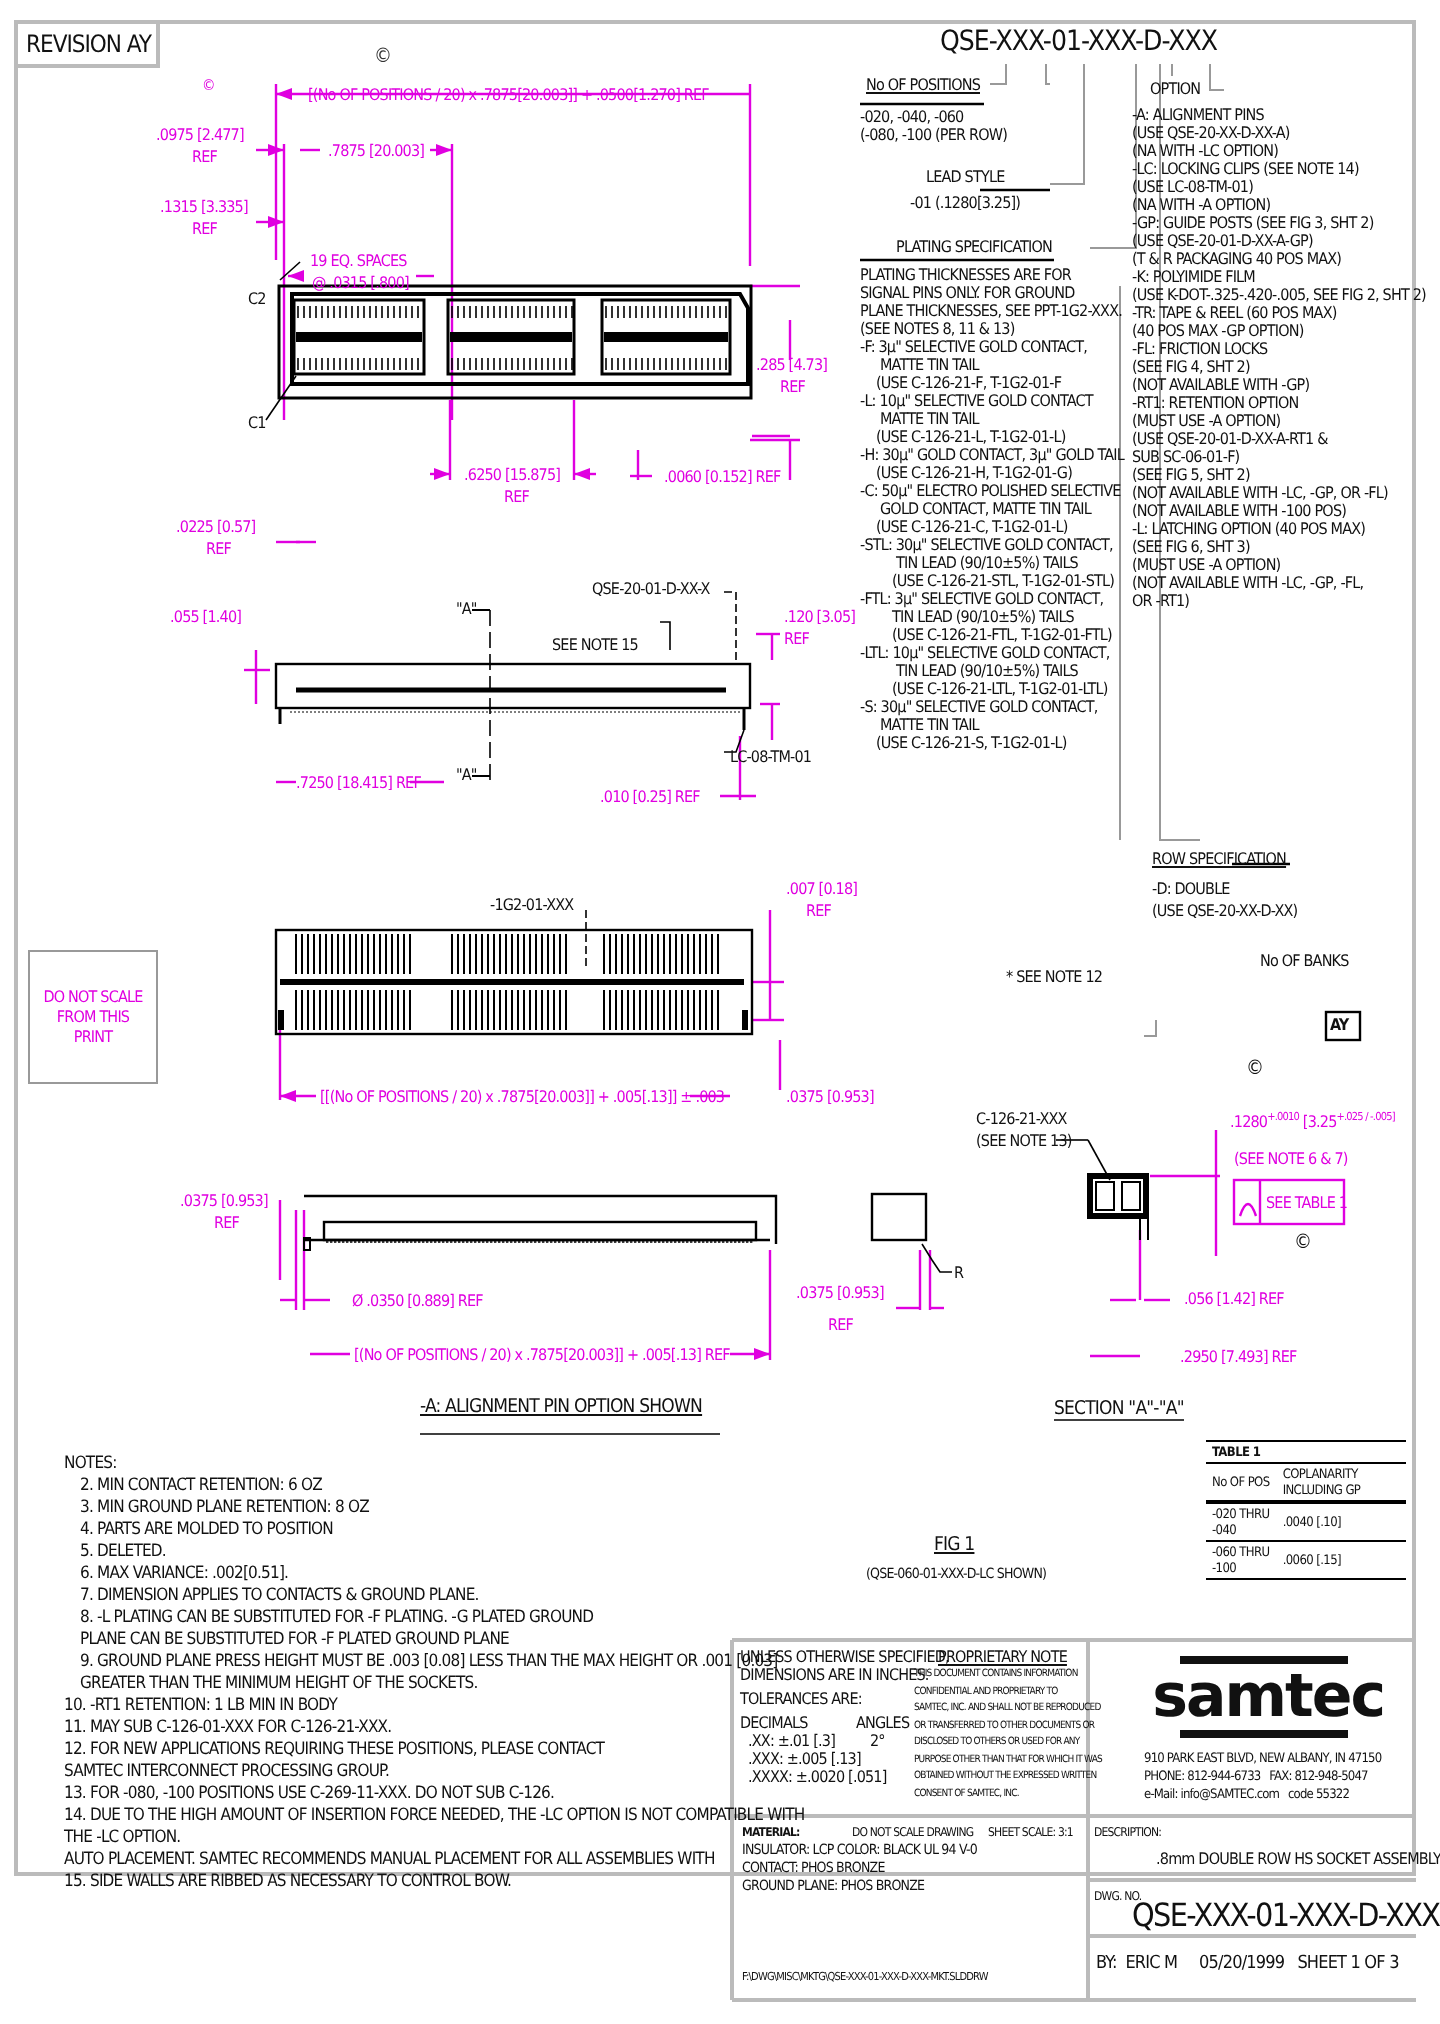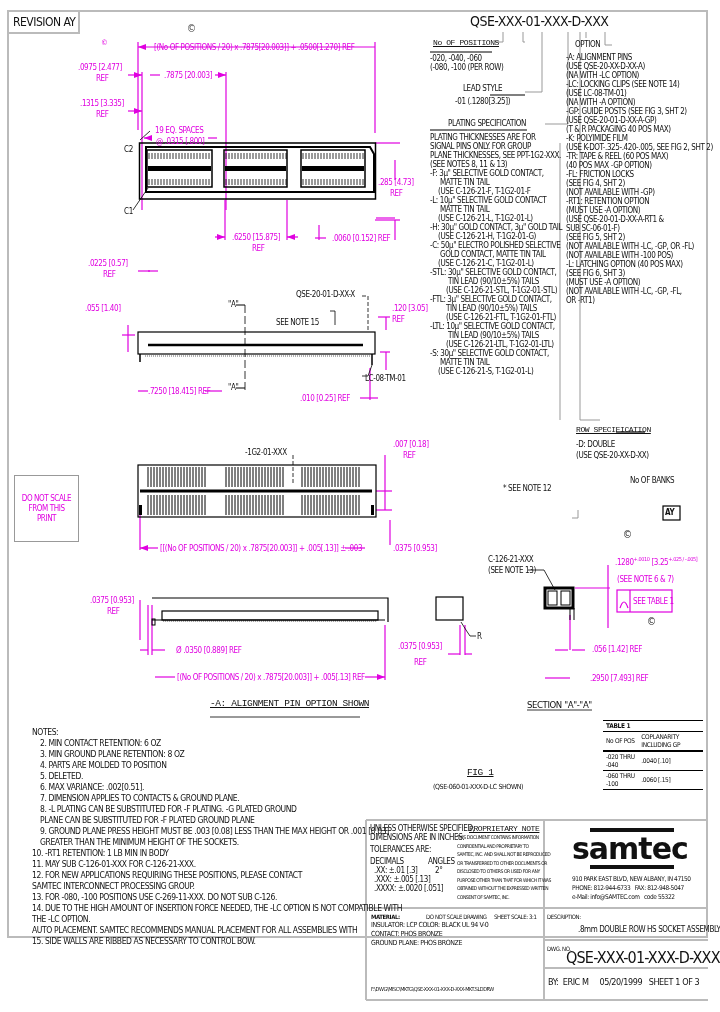--- a/index.html
+++ b/index.html
@@ -3,21 +3,21 @@
 <meta charset="utf-8">
 <style>
   html,body{margin:0;padding:0;background:#fff;}
   body{width:720px;height:1012px;position:relative;overflow:hidden;font-family:"DejaVu Sans Condensed","DejaVu Sans",sans-serif;color:#111;}
   .abs{position:absolute;}
   .frame{position:absolute;left:7px;top:10px;width:701px;height:928px;border:2px solid #bbb;box-sizing:border-box;}
   .rev{position:absolute;left:7px;top:10px;width:73px;height:24px;border:2px solid #bbb;box-sizing:border-box;font-size:12px;line-height:20px;padding-left:4px;letter-spacing:-0.5px;}
   .t{font-size:8px;line-height:9px;white-space:nowrap;letter-spacing:-0.4px;}
   .tm{font-size:8px;line-height:9px;white-space:nowrap;color:#e000e0;letter-spacing:-0.4px;}
   .pn{font-size:14px;letter-spacing:-0.5px;}
-  .ul{text-decoration:underline;font-family:Liberation Mono, monospace;}
+  .ul{text-decoration:underline;}
   svg{position:absolute;left:0;top:0;}
   .notes .t{font-size:8.5px;line-height:11px;}
   .dnsbox{position:absolute;left:14px;top:475px;width:63px;height:65px;border:1px solid #999;display:flex;align-items:center;justify-content:center;text-align:center;}
   table.t1{border-collapse:collapse;font-size:6.5px;letter-spacing:-0.3px;}
   table.t1 td{padding:1px 3px;text-align:left;}
 </style>
 </head>
 <body>
 
 <div class="frame"></div>
@@ -294,21 +294,21 @@
 <div class="abs" style="left:430px;top:54px;">
   <div class="t">-020, -040, -060</div>
   <div class="t">(-080, -100 (PER ROW)</div>
 </div>
 <div class="abs t" style="left:463px;top:84px;">LEAD STYLE</div>
 <div class="abs t" style="left:455px;top:97px;">-01 (.1280[3.25])</div>
 <div class="abs t" style="left:448px;top:119px;">PLATING SPECIFICATION</div>
 
 <div class="abs" style="left:430px;top:133px;">
   <div class="t">PLATING THICKNESSES ARE FOR</div>
-  <div class="t">SIGNAL PINS ONLY. FOR GROUP</div>
+  <div class="t">SIGNAL PINS ONLY. FOR GROUND</div>
   <div class="t">PLANE THICKNESSES, SEE PPT-1G2-XXX.</div>
   <div class="t">(SEE NOTES 8, 11 &amp; 13)</div>
   <div class="t">-F: 3µ" SELECTIVE GOLD CONTACT,</div>
   <div class="t" style="padding-left:10px">   MATTE TIN TAIL</div>
   <div class="t" style="padding-left:8px">   (USE C-126-21-F, T-1G2-01-F</div>
   <div class="t">-L: 10µ" SELECTIVE GOLD CONTACT</div>
   <div class="t" style="padding-left:10px">   MATTE TIN TAIL</div>
   <div class="t" style="padding-left:8px">   (USE C-126-21-L, T-1G2-01-L)</div>
   <div class="t">-H: 30µ" GOLD CONTACT, 3µ" GOLD TAIL</div>
   <div class="t" style="padding-left:8px">   (USE C-126-21-H, T-1G2-01-G)</div>
@@ -436,21 +436,21 @@
   <div class="t" style="font-size:5px;line-height:8.5px;">SAMTEC, INC. AND SHALL NOT BE REPRODUCED</div>
   <div class="t" style="font-size:5px;line-height:8.5px;">OR TRANSFERRED TO OTHER DOCUMENTS OR</div>
   <div class="t" style="font-size:5px;line-height:8.5px;">DISCLOSED TO OTHERS OR USED FOR ANY</div>
   <div class="t" style="font-size:5px;line-height:8.5px;">PURPOSE OTHER THAN THAT FOR WHICH IT WAS</div>
   <div class="t" style="font-size:5px;line-height:8.5px;">OBTAINED WITHOUT THE EXPRESSED WRITTEN</div>
   <div class="t" style="font-size:5px;line-height:8.5px;">CONSENT OF SAMTEC, INC.</div>
 </div>
 
 <div class="abs" style="left:572px;top:828px;width:120px;">
   <div style="height:4px;background:#111;margin-bottom:3px;margin-left:18px;margin-right:18px;"></div>
-  <div style="font-family:'DejaVu Sans',sans-serif;font-weight:bold;font-size:30px;line-height:28px;letter-spacing:-1px;text-align:left;">samtec</div>
+  <div style="font-family:'DejaVu Sans',sans-serif;font-weight:bold;font-size:30px;line-height:28px;letter-spacing:-1px;text-align:right;">samtec</div>
   <div style="height:4px;background:#111;margin-top:2px;margin-left:18px;margin-right:18px;"></div>
 </div>
 <div class="abs" style="left:572px;top:875px;">
   <div class="t" style="font-size:6.5px;">910 PARK EAST BLVD, NEW ALBANY, IN 47150</div>
   <div class="t" style="font-size:6.5px;"><span>PHONE: 812-944-6733</span>&nbsp;&nbsp;&nbsp;<span>FAX: 812-948-5047</span></div>
   <div class="t" style="font-size:6.5px;"><span>e-Mail: info@SAMTEC.com</span>&nbsp;&nbsp;&nbsp;<span>code 55322</span></div>
 </div>
 
 <div class="abs" style="left:371px;top:912px;">
   <div class="t" style="font-size:6px;position:relative;width:170px;">

